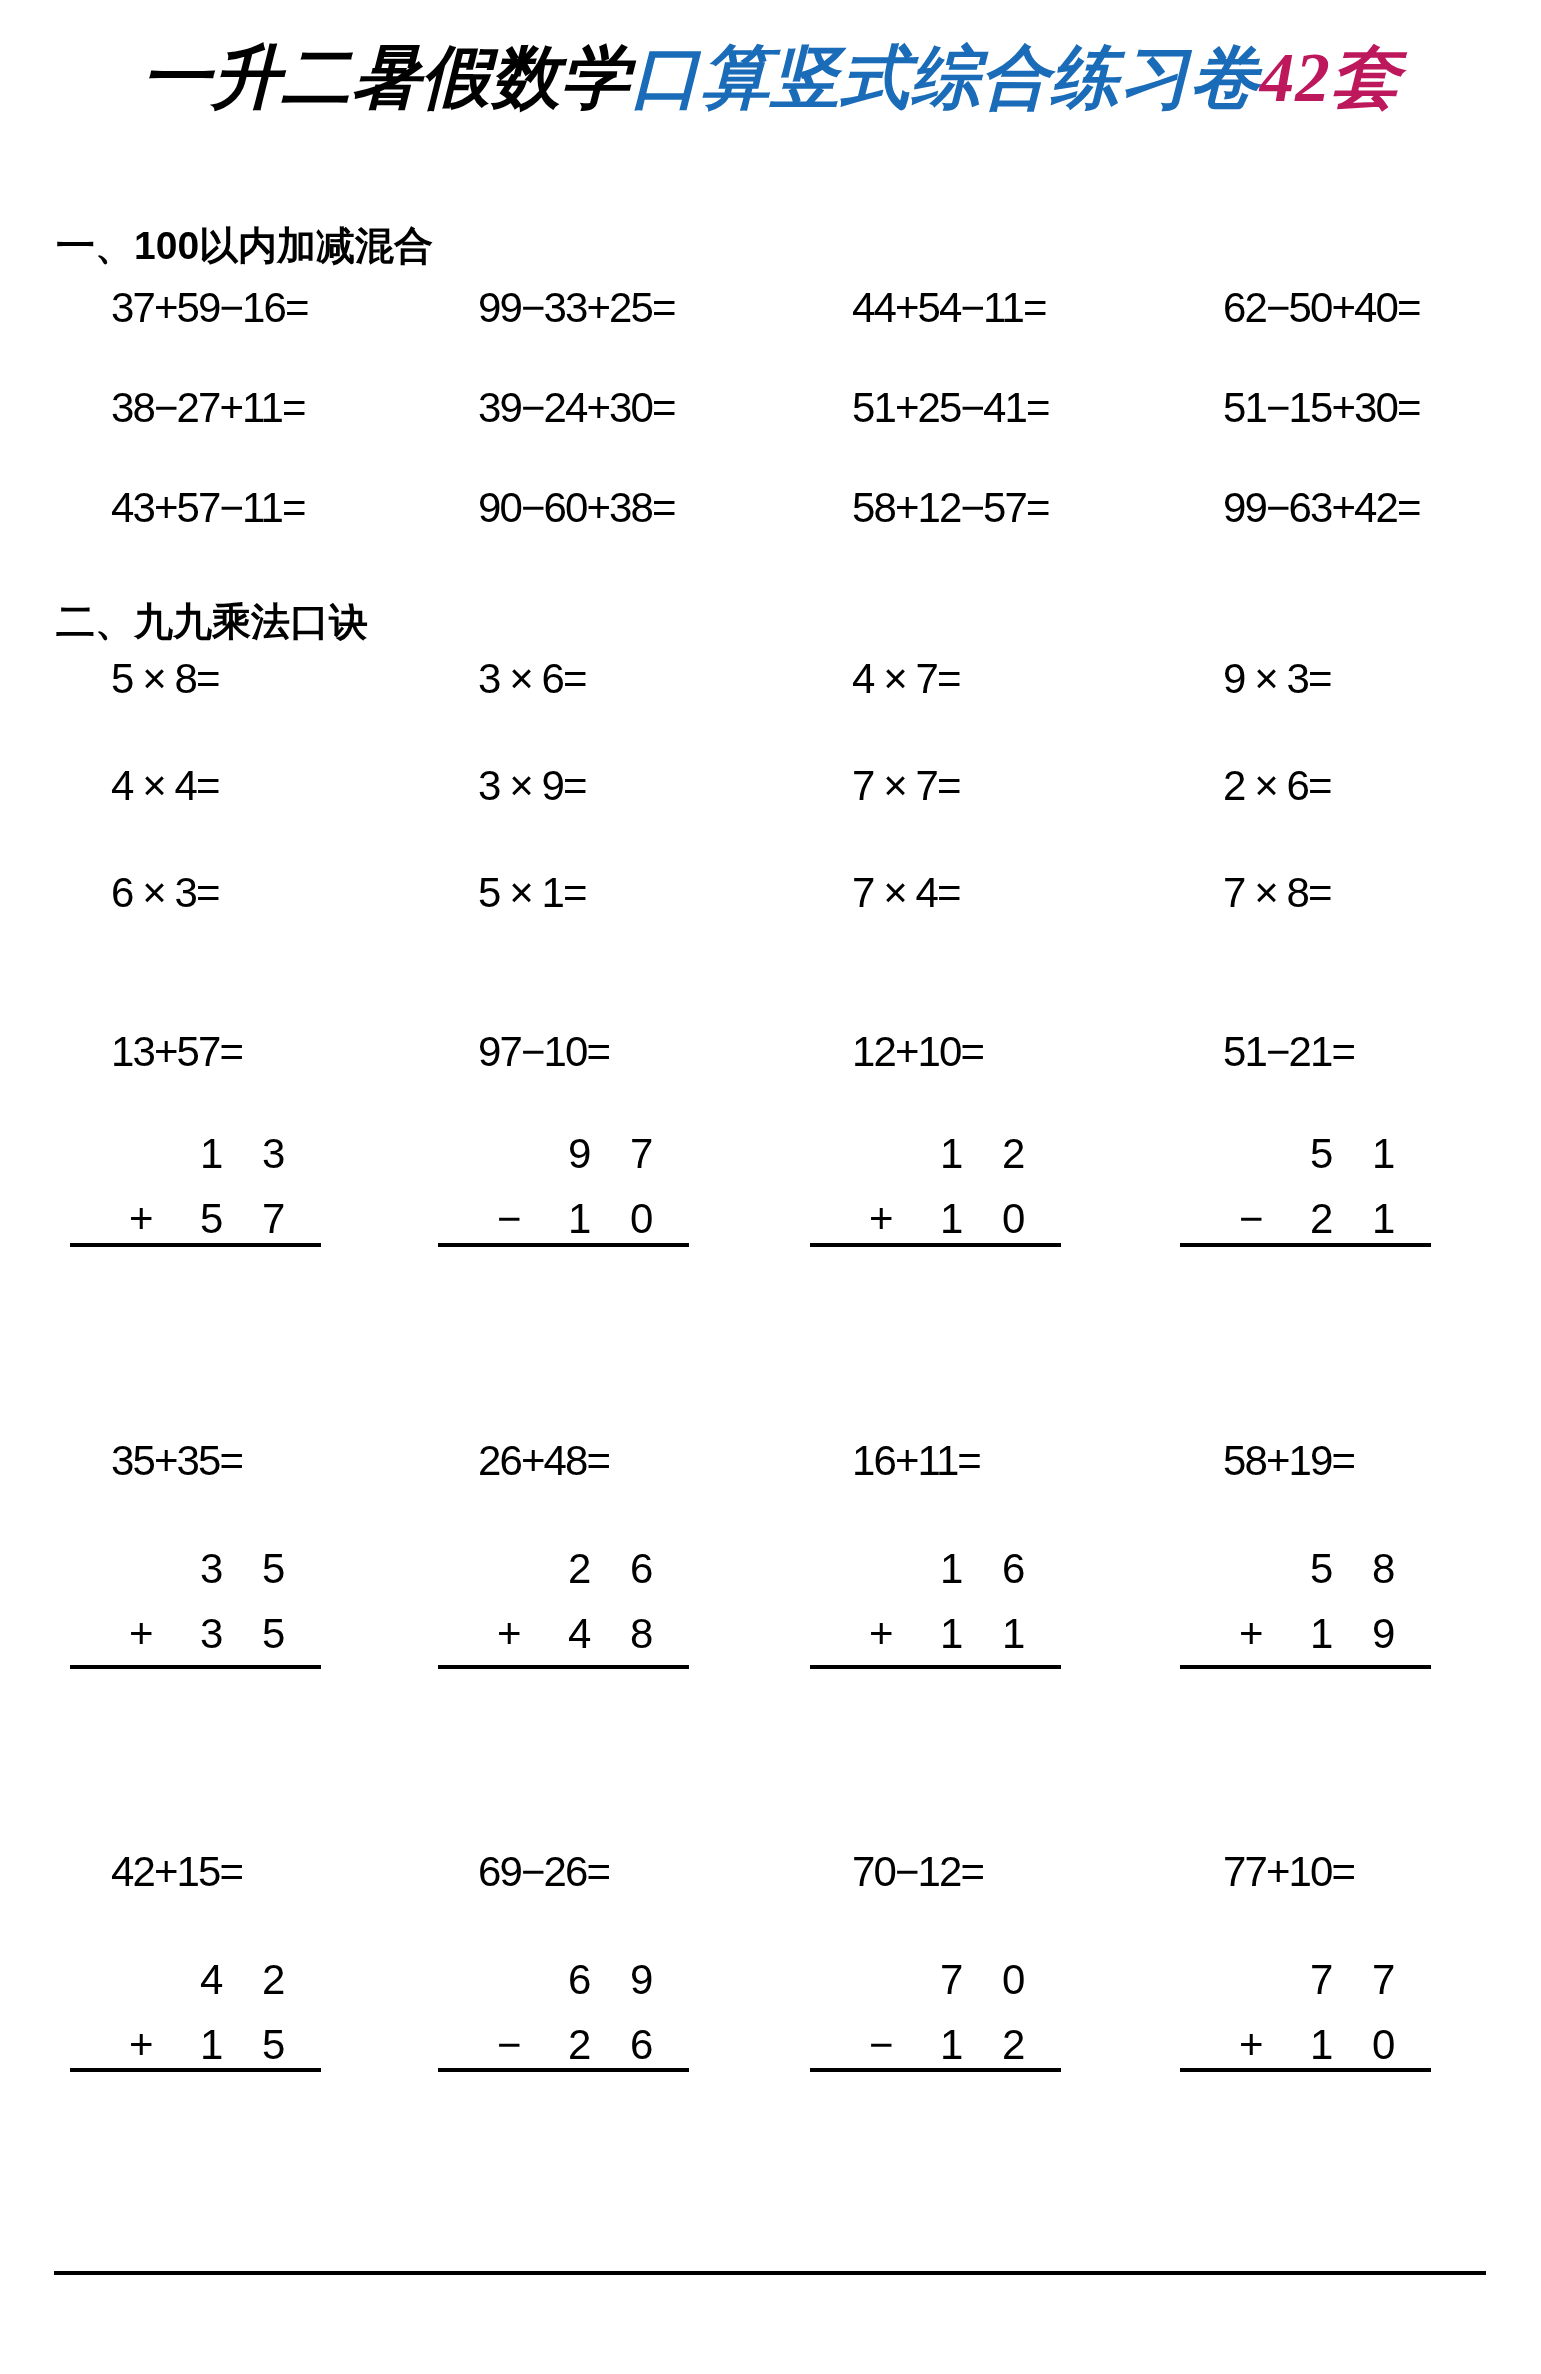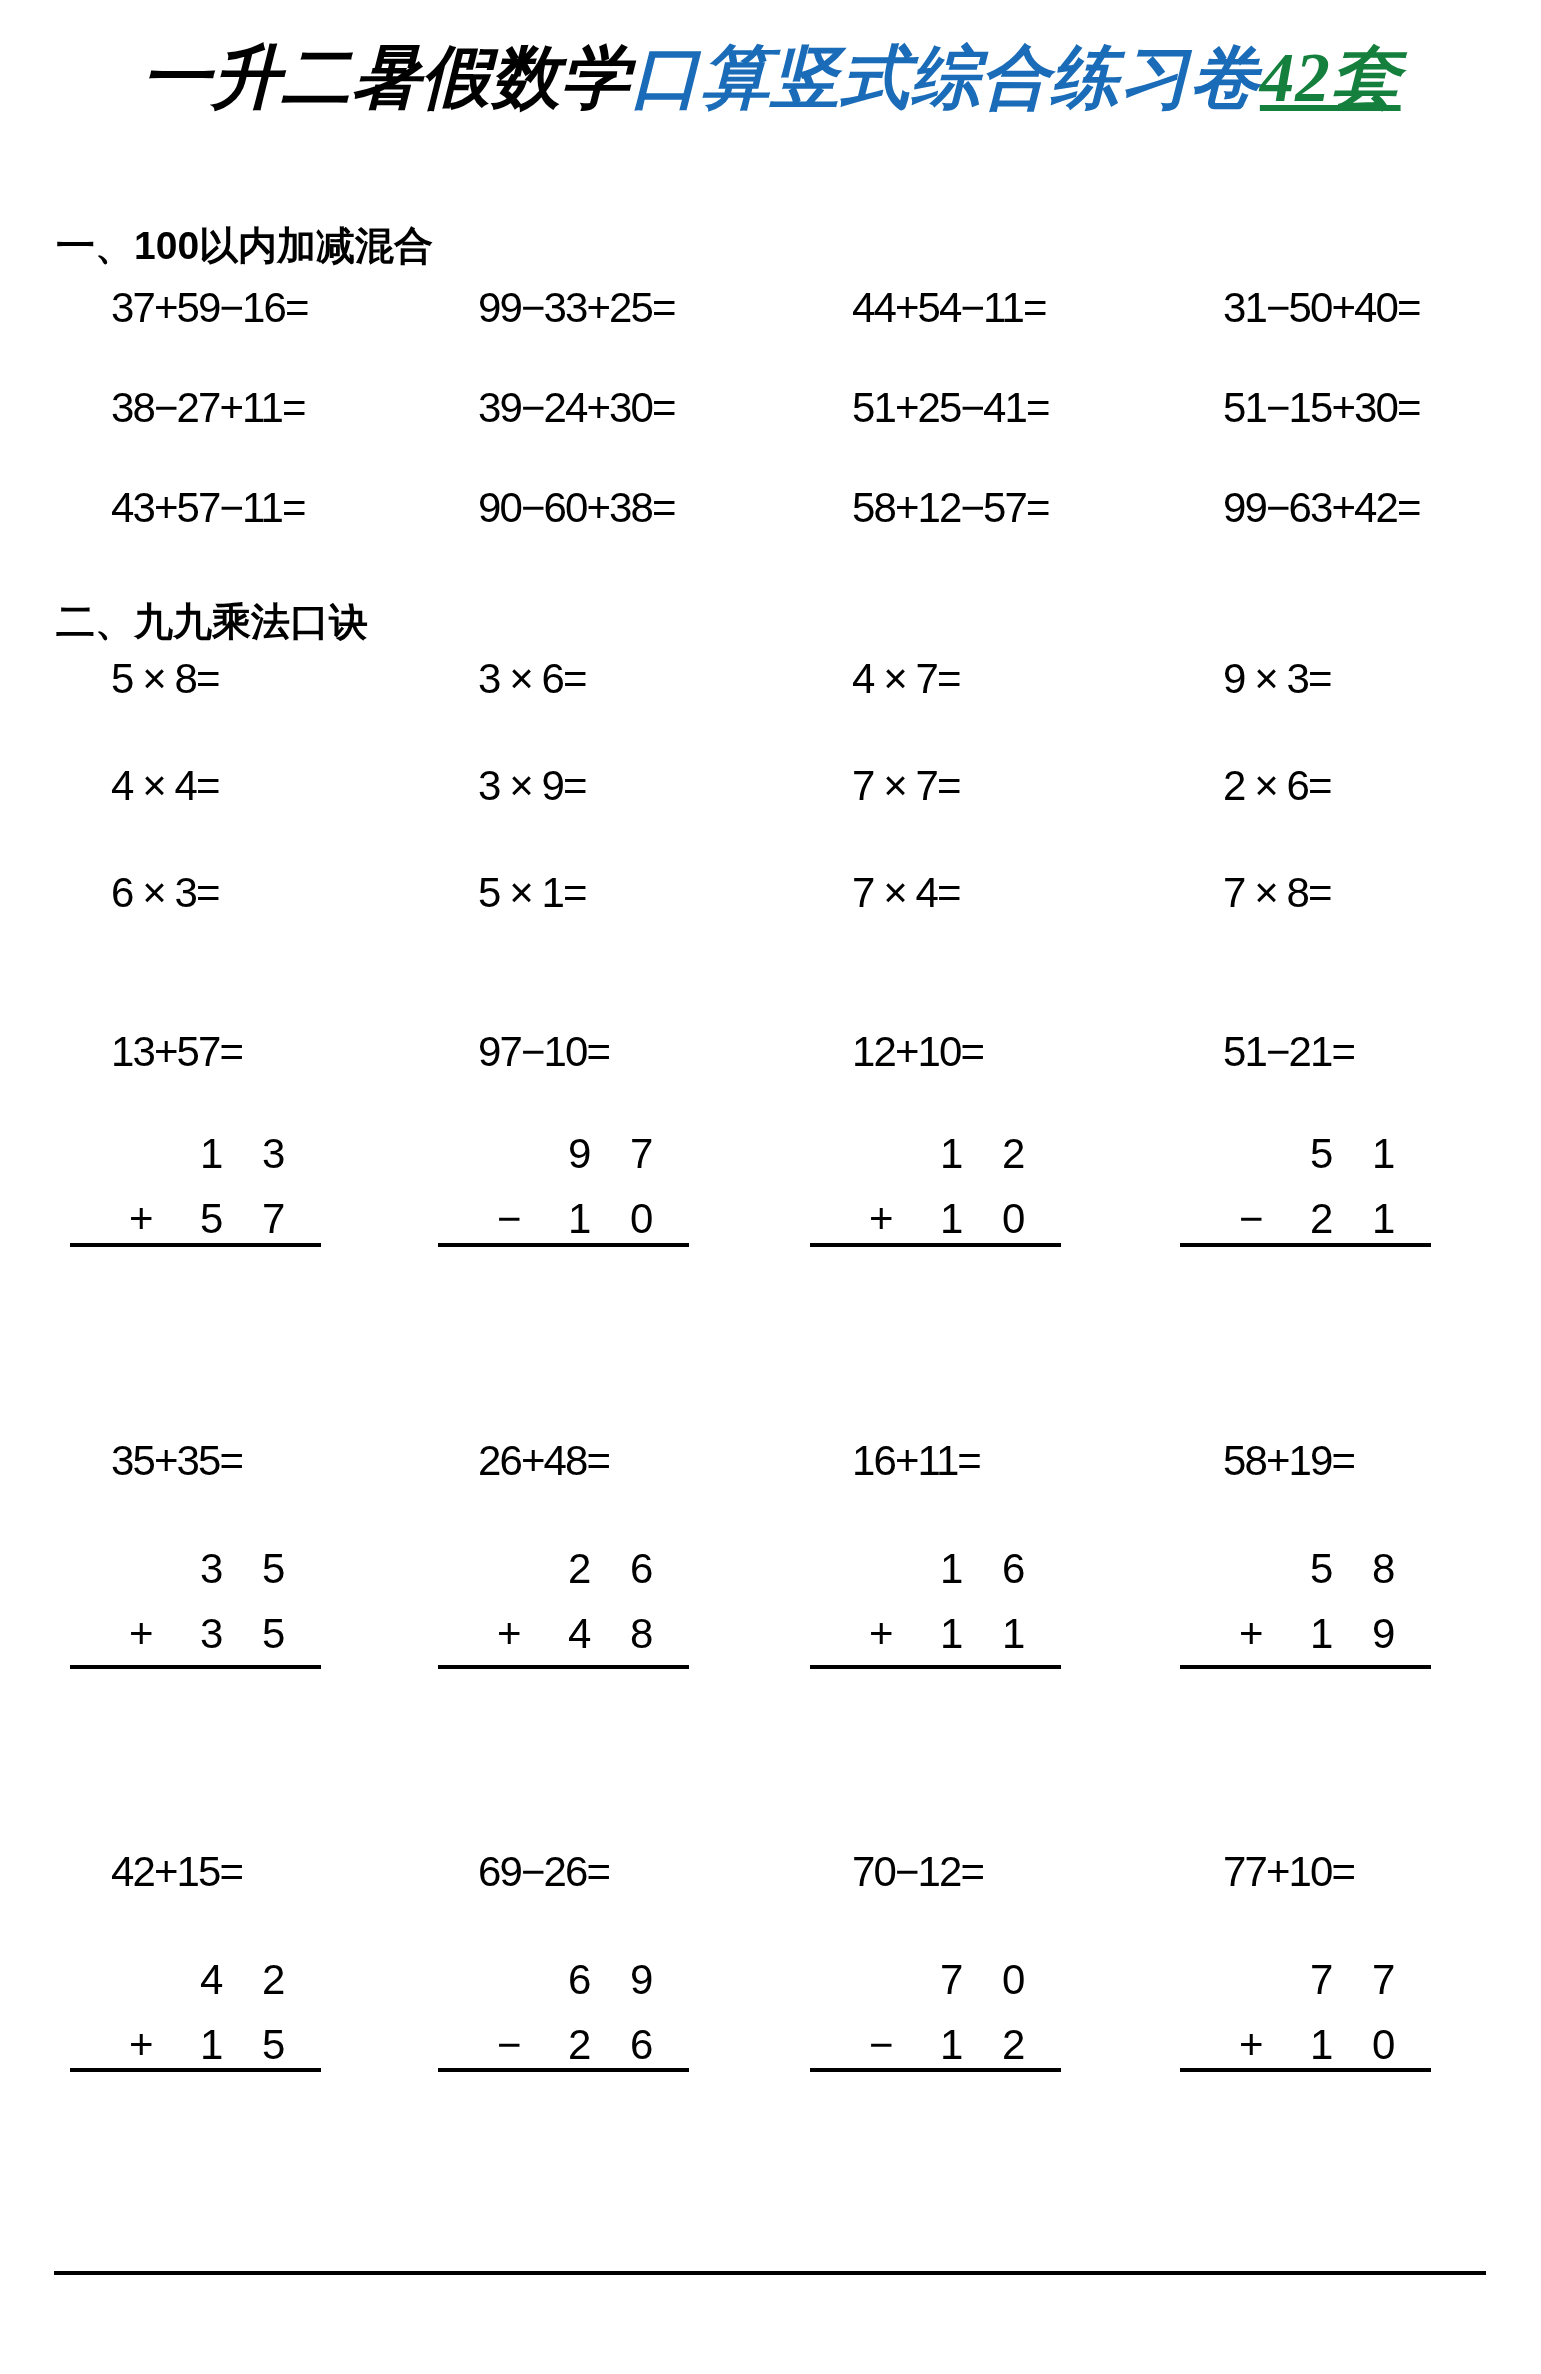--- a/index.html
+++ b/index.html
@@ -16,21 +16,21 @@
   .title{
     position:absolute;top:41px;left:0;width:100%;
     text-align:center;
     font-family:"Liberation Serif", serif;
     font-weight:bold;font-style:italic;
     font-size:69px;line-height:1.1;
     letter-spacing:0.9px;
     white-space:nowrap;
   }
   .t-blue{color:#1B6CB8;}
-  .t-red{color:#15803d;text-decoration:underline;}
+  .t-red{color:#be185d;}
   
   .info{
     position:absolute;top:163px;left:232px;
     font-size:37px;line-height:1.15;white-space:nowrap;
   }
   .info .lbl{font-weight:normal;}
   .blank{
     display:inline-block;width:237px;height:33px;
     border-bottom:3.7px solid #000;
     vertical-align:-7.4px;
@@ -84,21 +84,21 @@
   <div class="title">
     <span>一升二暑假数学</span><span class="t-blue">口算竖式综合练习卷</span><span class="t-red">42套</span>
   </div>
 
 
   <div class="heading" style="top:226px">一、100以内加减混合</div>
 
   <div class="eq c0" style="top:287px">37+59−16=</div>
   <div class="eq c1" style="top:287px">99−33+25=</div>
   <div class="eq c2" style="top:287px">44+54−11=</div>
-  <div class="eq c3" style="top:287px">31−50+40=</div>
+  <div class="eq c3" style="top:287px">62−50+40=</div>
 
   <div class="eq c0" style="top:387px">38−27+11=</div>
   <div class="eq c1" style="top:387px">39−24+30=</div>
   <div class="eq c2" style="top:387px">51+25−41=</div>
   <div class="eq c3" style="top:387px">51−15+30=</div>
 
   <div class="eq c0" style="top:487px">43+57−11=</div>
   <div class="eq c1" style="top:487px">90−60+38=</div>
   <div class="eq c2" style="top:487px">58+12−57=</div>
   <div class="eq c3" style="top:487px">99−63+42=</div>

